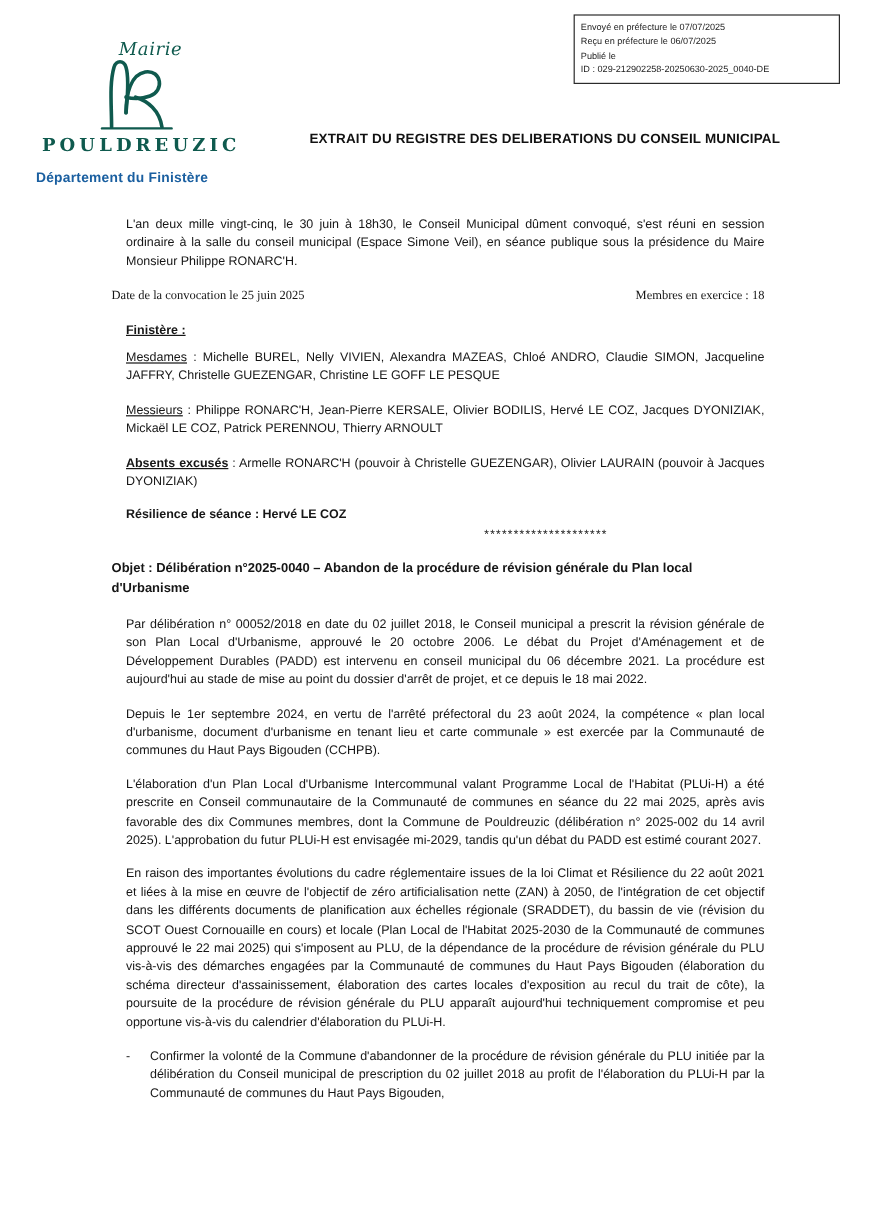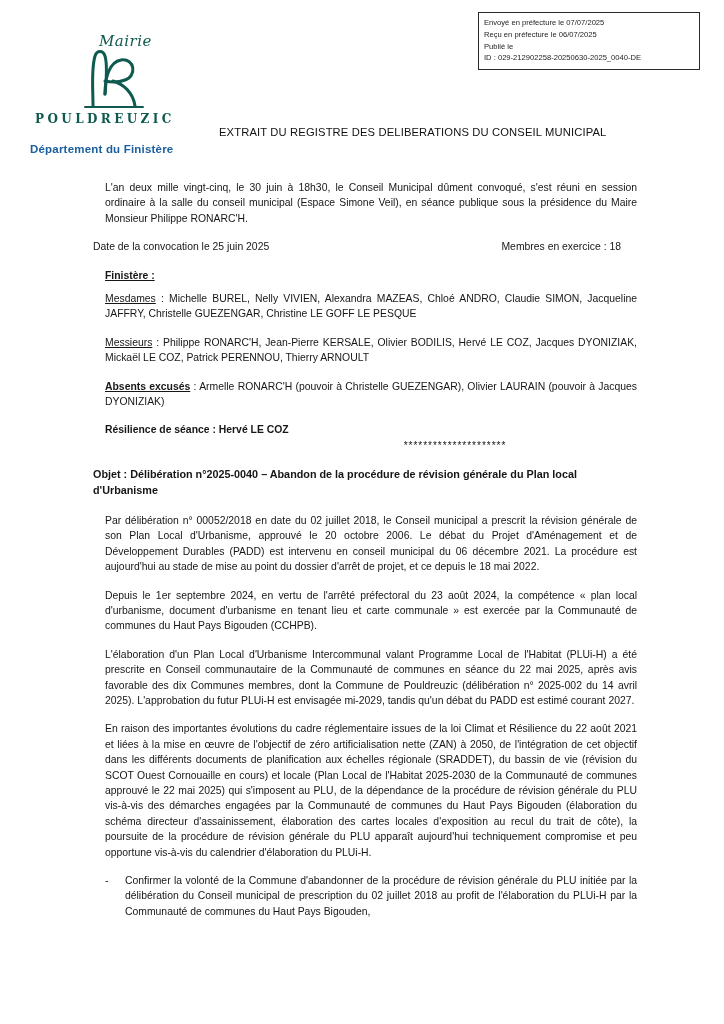--- a/index.html
+++ b/index.html
@@ -59,65 +59,67 @@
     left: 52px;
     width: 74px;
     height: 62px;
   }
   .logo-mark svg { display: block; }
   .logo-name {
     position: absolute;
     top: 86px;
     left: 8px;
     font-family: "DejaVu Serif", serif;
-    font-size: 12px;
+    font-size: 15px;
     letter-spacing: 3.4px;
     color: #0f5a4e;
     font-weight: bold;
   }
   .dept {
     position: absolute;
     top: 143px;
     left: 30px;
     font-size: 11.5px;
     color: #1a5fa0;
     font-weight: bold;
     letter-spacing: 0.2px;
   }
 
   
   .doc-title {
     position: absolute;
-    top: 126px;
+    top: 110px;
     left: 219px;
     width: 470px;
     font-size: 11.2px;
-    font-weight: normal;
+    font-weight: bold;
     letter-spacing: 0.15px;
     color: #111;
+    text-align: center;
   }
 
   
   .body-area {
     position: absolute;
     top: 180px;
     left: 93px;
     width: 544px;
     font-size: 10.4px;
     line-height: 15.4px;
     text-align: justify;
     color: #161616;
   }
   .p { margin: 0 0 13px 12px; }
   .p.tight { margin-bottom: 8px; }
   .row-split {
     display: flex;
     justify-content: space-between;
     align-items: center;
-    margin: 0 16px 13px 0;
+    margin: 0 0 13px 0;
+    font-family: Liberation Serif, serif;
   }
   .u { text-decoration: underline; }
   .b { font-weight: bold; }
   .section-label { font-weight: bold; text-decoration: underline; }
   .heading-obj {
     font-weight: bold;
     font-size: 10.8px;
     margin: 0 0 14px 0;
     line-height: 15.8px;
     text-align: left;

